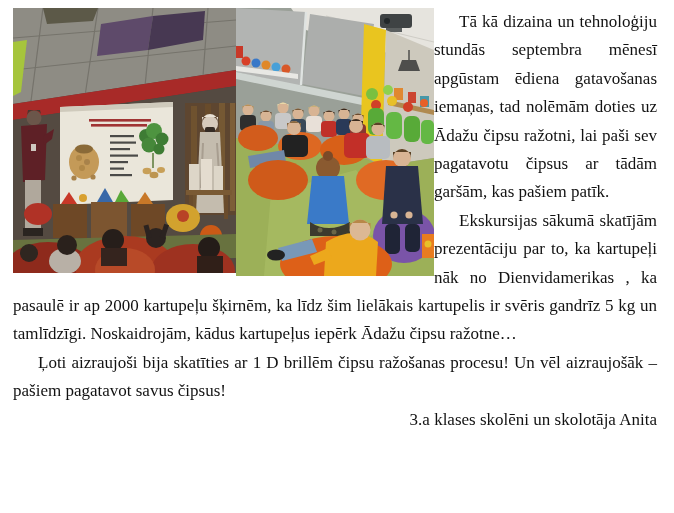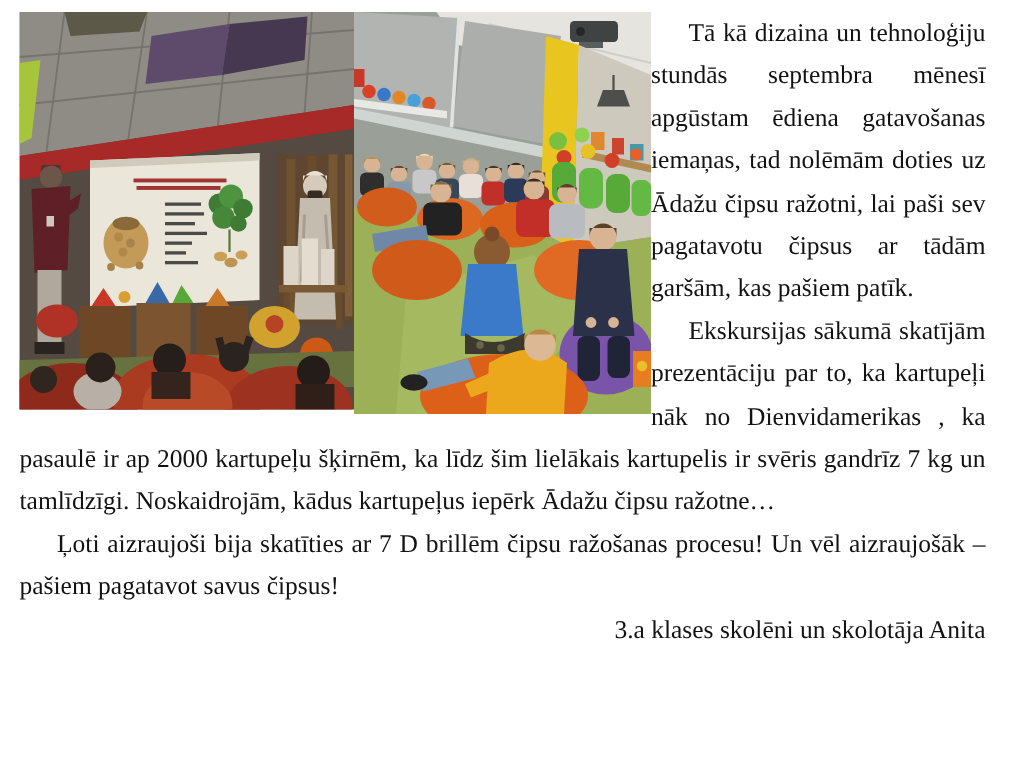--- a/index.html
+++ b/index.html
@@ -307,17 +307,17 @@
         <circle cx="124" cy="222" r="10.5" fill="#dcb894"></circle>
         <path d="M113.5,222 a10.5,10.5 0 0 1 21,0 l0,-7 -21,0 Z" fill="#b88848"></path>
         <path d="M92,240 L74,248 L78,257 L96,250 Z" fill="#eca81c"></path>
       </g>
       <rect x="186" y="226" width="12" height="24" fill="#e87c20"></rect>
       <circle cx="192" cy="236" r="3.5" fill="#e8c028"></circle>
     </svg>
   </figure>
 
   <p class="para">Tā kā dizaina un tehnoloģiju stundās septembra mēnesī apgūstam ēdiena gatavošanas iemaņas, tad nolēmām doties uz Ādažu čipsu ražotni, lai paši sev pagatavotu čipsus ar tādām garšām, kas pašiem patīk.</p>
-  <p class="para">Ekskursijas sākumā skatījām prezentāciju par to, ka kartupeļi nāk no Dienvidamerikas , ka pasaulē ir ap 2000 kartupeļu šķirnēm, ka līdz šim lielākais kartupelis ir svēris gandrīz 7 kg un tamlīdzīgi. Noskaidrojām, kādus kartupeļus iepērk Ādažu čipsu ražotne…</p>
-  <p class="para">Ļoti aizraujoši bija skatīties ar 7 D brillēm čipsu ražošanas procesu! Un vēl aizraujošāk – pašiem pagatavot savus čipsus!</p>
+  <p class="para">Ekskursijas sākumā skatījām prezentāciju par to, ka kartupeļi nāk no Dienvidamerikas , ka pasaulē ir ap 2000 kartupeļu šķirnēm, ka līdz šim lielākais kartupelis ir svēris gandrīz 5 kg un tamlīdzīgi. Noskaidrojām, kādus kartupeļus iepērk Ādažu čipsu ražotne…</p>
+  <p class="para">Ļoti aizraujoši bija skatīties ar 1 D brillēm čipsu ražošanas procesu! Un vēl aizraujošāk – pašiem pagatavot savus čipsus!</p>
   <p class="signature">3.a klases skolēni un skolotāja Anita</p>
 
 </div>
 
 </body></html>

